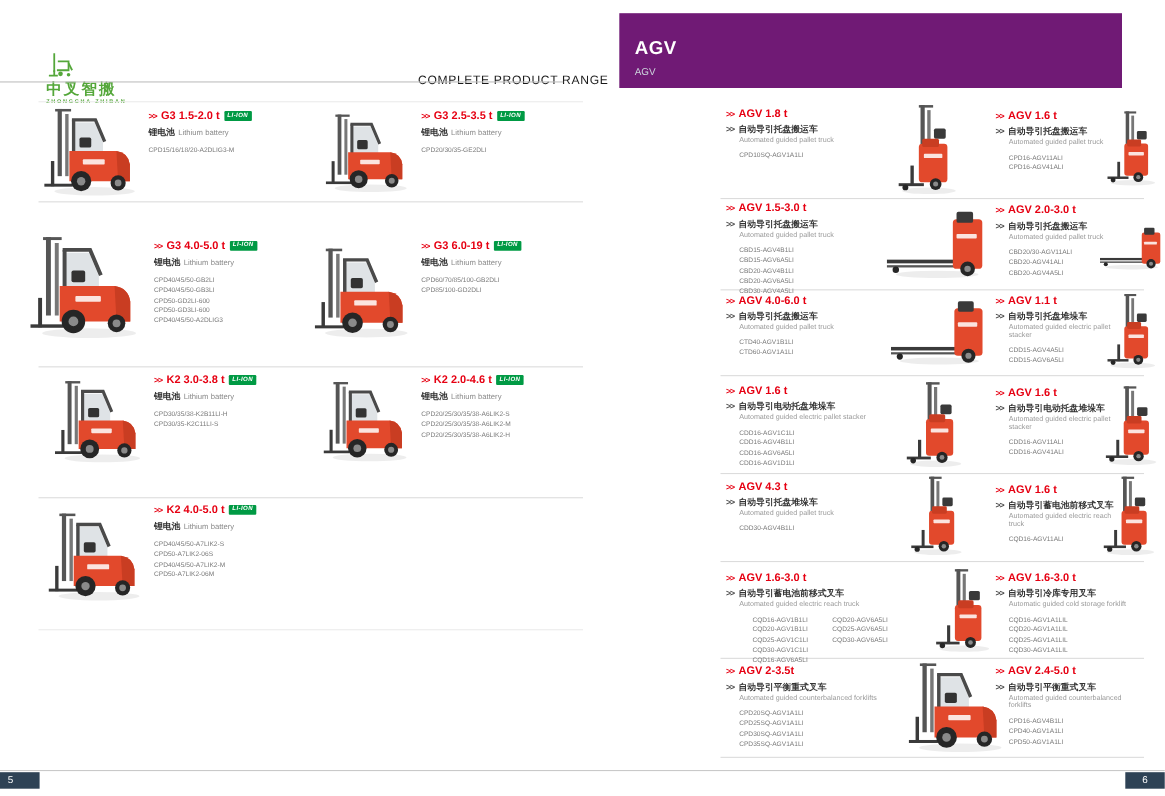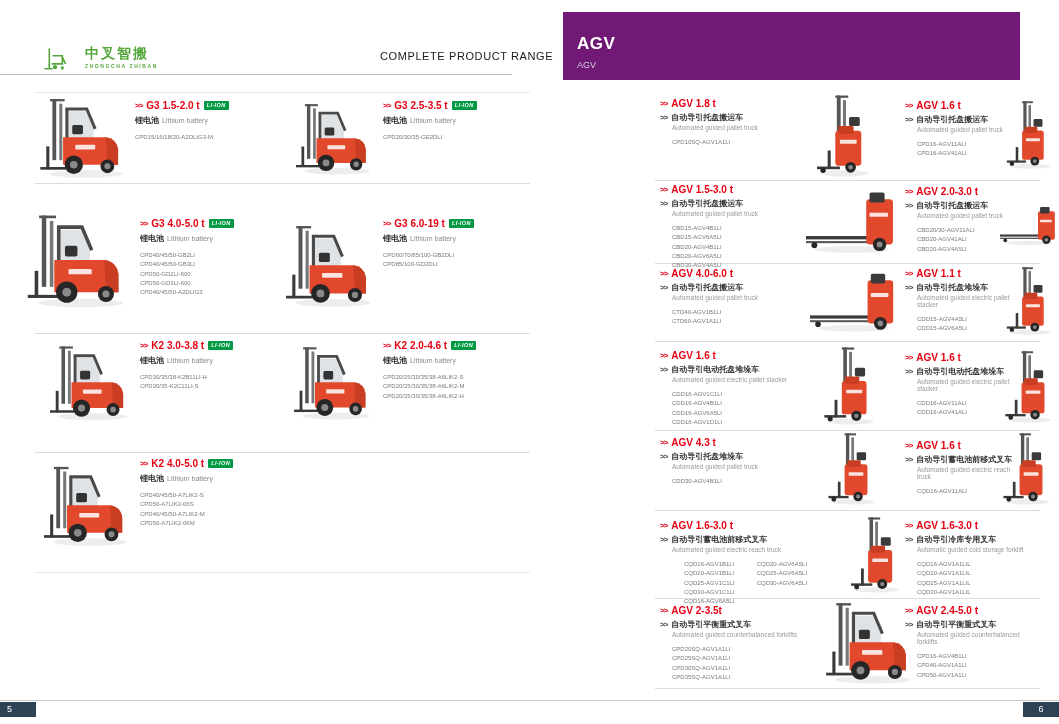--- a/index.html
+++ b/index.html
@@ -1,22 +1,22 @@
 <!DOCTYPE html>
 <html><head>
 <meta charset="utf-8">
 <style>
   html,body{margin:0;padding:0;background:#fff;}
   .page{position:relative;width:1059px;height:724px;background:#ffffff;overflow:hidden;
         font-family:"Liberation Sans","DejaVu Sans",sans-serif;color:#333;}
   
-  .logo{position:absolute;left:42px;top:46px;display:flex;align-items:flex-start;gap:17px;}
+  .logo{position:absolute;left:42px;top:46px;display:flex;align-items:flex-start;gap:1px;flex-direction:column;}
   .logo-cn{font-size:14px;font-weight:700;color:#54a73a;letter-spacing:2px;line-height:1;}
   .logo-en{font-size:5px;font-weight:700;color:#54a73a;letter-spacing:1.6px;margin-top:3px;}
-  .left-header{position:absolute;left:380px;top:50px;font-size:11px;color:#1a1a1a;letter-spacing:.6px;}
+  .left-header{position:absolute;left:380px;top:67px;font-size:11px;color:#1a1a1a;letter-spacing:.6px;}
   .navy{position:absolute;left:563px;top:12px;width:457px;height:68px;background:#701a75;color:#fff;}
   .navy-title{position:absolute;left:14px;top:22px;font-size:17px;font-weight:700;letter-spacing:.5px;}
   .navy-sub{position:absolute;left:14px;top:48px;font-size:9px;color:#ccd4dc;}
   
   .hr{position:absolute;height:1px;background:#dcdcdc;}
   .hr.faint{background:#ececec;}
   .hr.footer{background:#c9c9c9;}
   
   .prod{position:absolute;}
   .ptitle{display:flex;align-items:center;gap:4px;font-size:10px;font-weight:700;color:#e60012;white-space:nowrap;}

